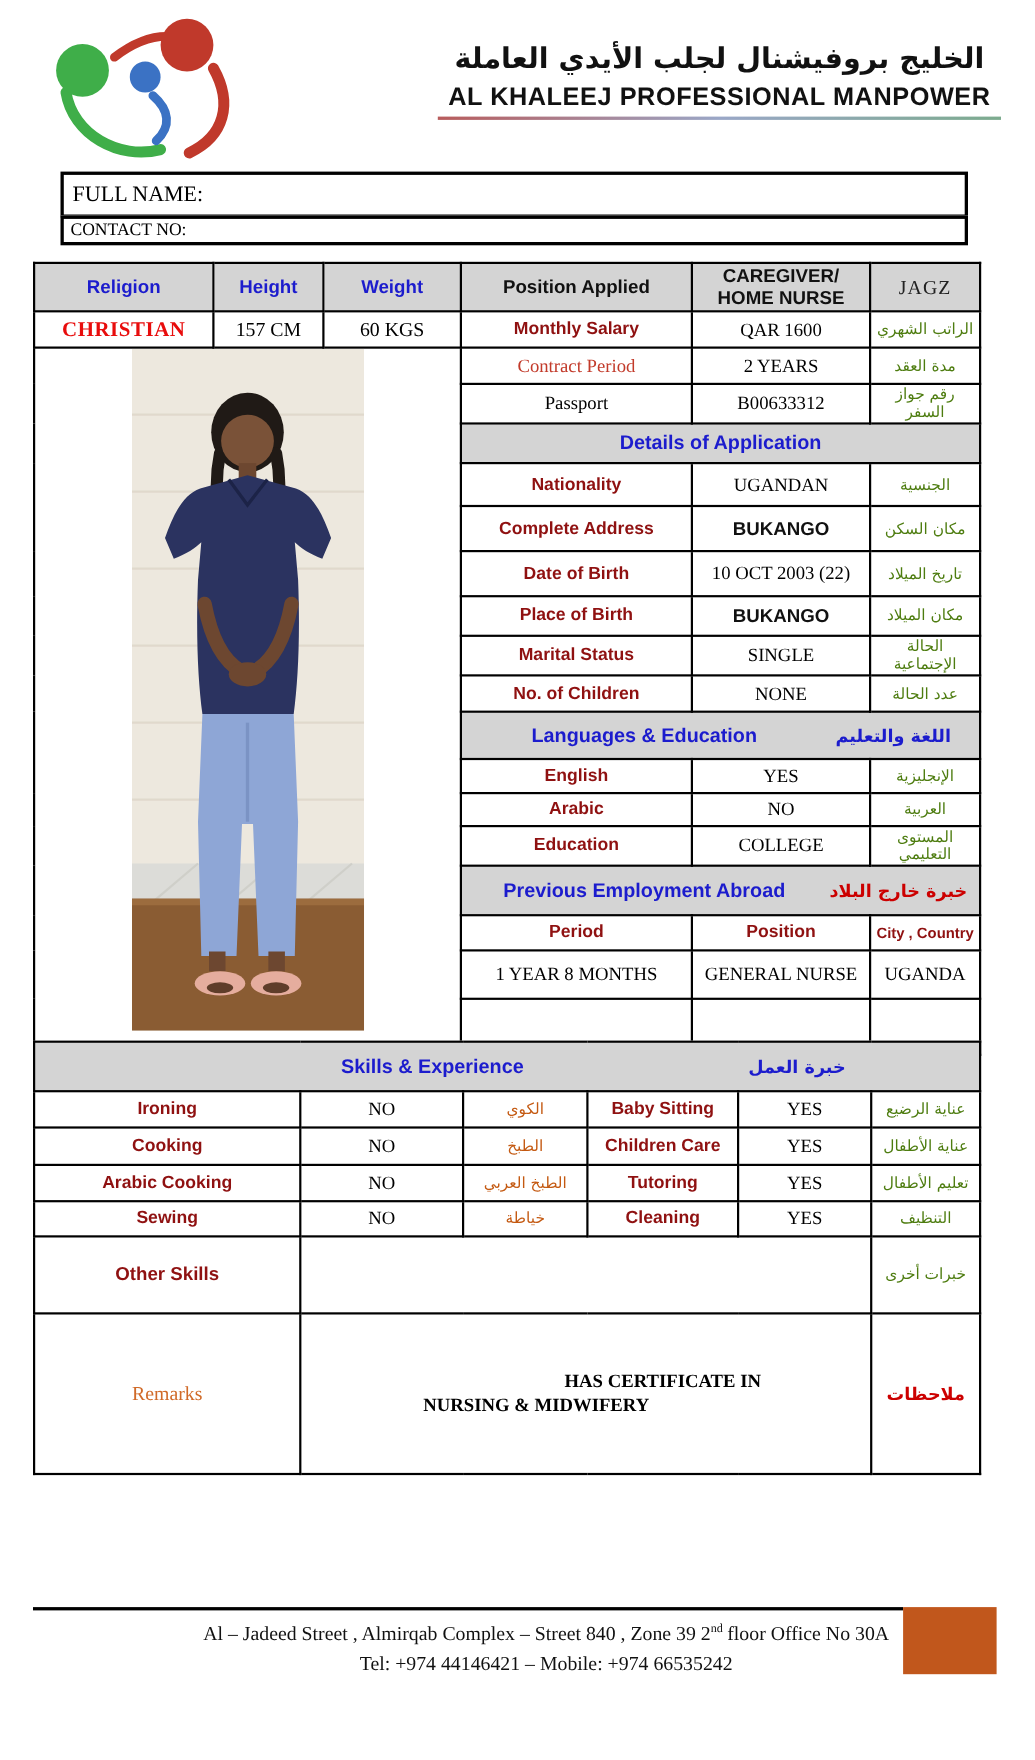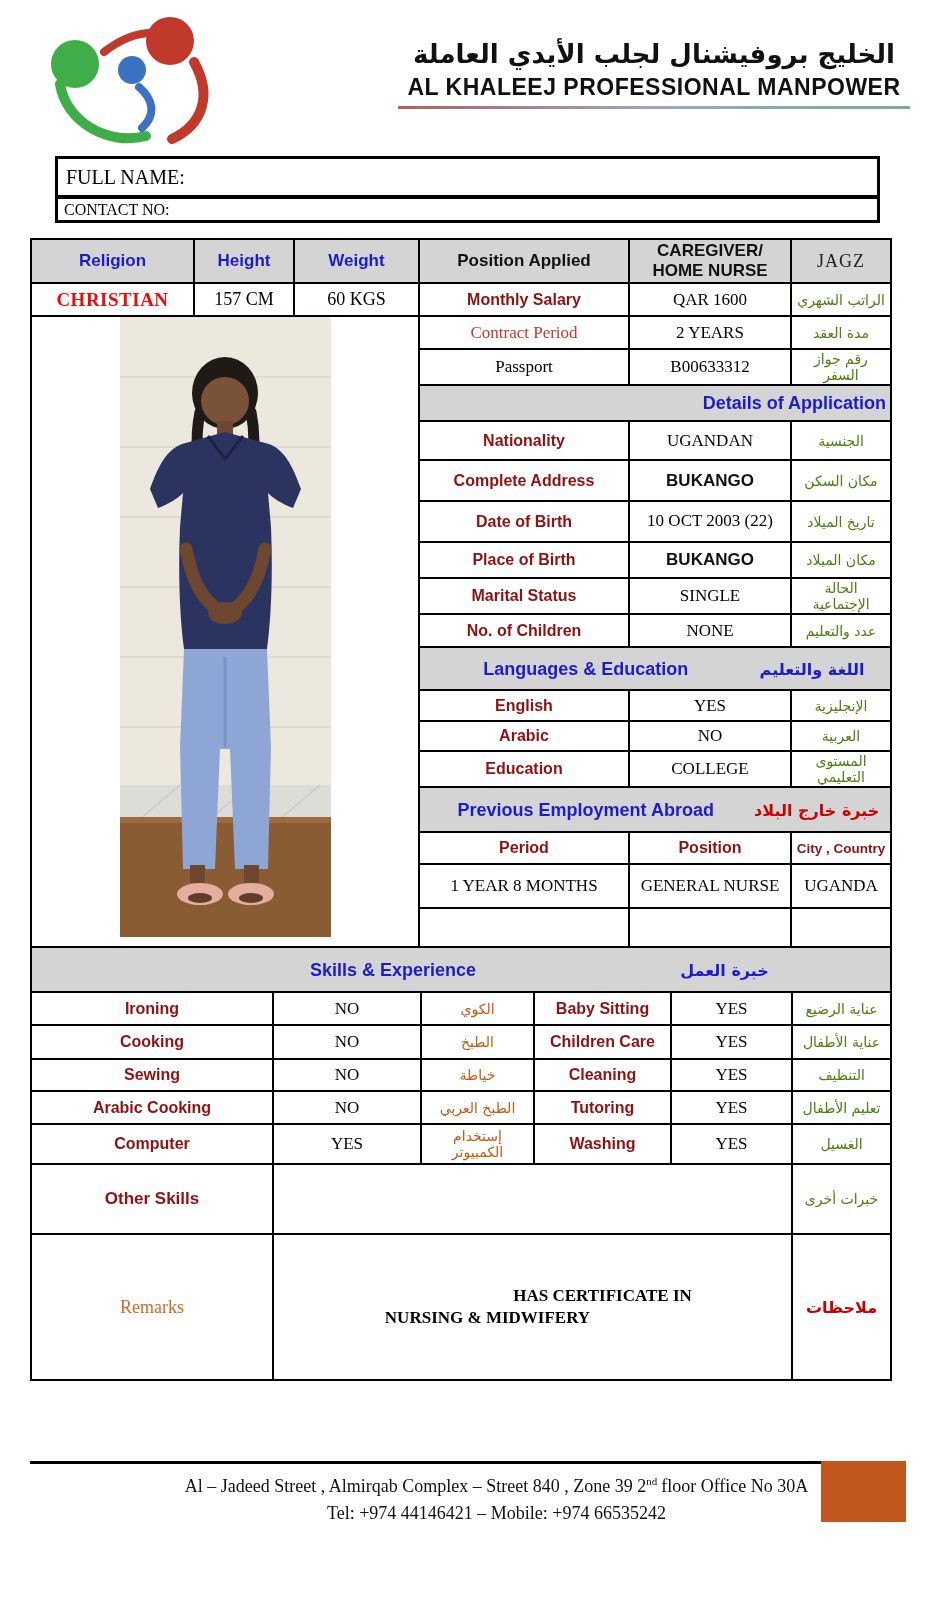--- a/index.html
+++ b/index.html
@@ -37,21 +37,21 @@
   .lbl   { font-family: "Liberation Sans", sans-serif; font-weight: bold; font-size: 16px; color: #8f1111; }
   .lblser{ font-size: 17px; color: #c23a2a; }
   .lblblk{ font-size: 17px; color: #000; }
   .arab  { font-family: "DejaVu Sans", sans-serif; font-size: 14px; color: #4d7c0f; direction: rtl; }
   .arabor{ font-family: "DejaVu Sans", sans-serif; font-size: 14px; color: #c45911; direction: rtl; }
   .bandtitle { font-family: "Liberation Sans", sans-serif; font-weight: bold; font-size: 18px; color: #1c1ccd; }
   .band-cell { position: relative; height: 100%; }
   .band-cell .en { position: absolute; top: 50%; transform: translateY(-50%); text-align: center; }
   .band-cell .ar2 { position: absolute; top: 50%; transform: translateY(-50%); text-align: center;
     font-family: "DejaVu Sans", sans-serif; font-weight: bold; font-size: 16px; direction: rtl; }
-  .band-center .en { left: 0; right: 0; text-align: right; }
+  .band-center .en { left: 0; right: 0; }
   .band-lang .en { left: 0; right: 30%; }
   .band-lang .ar2 { right: 2%; width: 28%; color: #1c1ccd; }
   .band-emp .en { left: 0; right: 30%; }
   .band-emp .ar2 { right: 1%; width: 28%; color: #cc0000; }
   .band-skill .en { left: 0; right: 16%; }
   .band-skill .ar2 { right: 8%; width: 22%; color: #1c1ccd; }
   .wrapnarrow { padding: 0 28px; line-height: 1.2; }
   .photo-cell { vertical-align: top !important; padding: 0 !important; }
   .remark-lbl { font-size: 18px; color: #d06a28; }
   .remark-val { font-weight: bold; font-size: 17px; color: #000; }
@@ -203,21 +203,21 @@
       <td class="arab">مكان الميلاد</td>
     </tr>
     <tr style="height:31px">
       <td class="lbl">Marital Status</td>
       <td class="val">SINGLE</td>
       <td class="arab">الحالة الإجتماعية</td>
     </tr>
     <tr style="height:33px">
       <td class="lbl">No. of Children</td>
       <td class="val">NONE</td>
-      <td class="arab">عدد والتعليم</td>
+      <td class="arab">عدد الحالة</td>
     </tr>
     <tr style="height:43px">
       <td class="gray" colspan="3">
         <div class="band-cell band-lang" style="height:36px">
           <div class="en bandtitle">Languages &amp; Education</div>
           <div class="ar2">اللغة والتعليم</div>
         </div>
       </td>
     </tr>
     <tr style="height:31px">
@@ -288,43 +288,35 @@
       <td class="arab">عناية الرضيع</td>
     </tr>
     <tr style="height:34px">
       <td class="lbl">Cooking</td>
       <td class="val">NO</td>
       <td class="arabor">الطبخ</td>
       <td class="lbl">Children Care</td>
       <td class="val">YES</td>
       <td class="arab">عناية الأطفال</td>
     </tr>
+    <tr style="height:33px">
+      <td class="lbl">Arabic Cooking</td>
+      <td class="val">NO</td>
+      <td class="arabor">الطبخ العربي</td>
+      <td class="lbl">Tutoring</td>
+      <td class="val">YES</td>
+      <td class="arab">تعليم الأطفال</td>
+    </tr>
     <tr style="height:32px">
       <td class="lbl">Sewing</td>
       <td class="val">NO</td>
       <td class="arabor">خياطة</td>
       <td class="lbl">Cleaning</td>
       <td class="val">YES</td>
       <td class="arab">التنظيف</td>
-    </tr>
-    <tr style="height:33px">
-      <td class="lbl">Arabic Cooking</td>
-      <td class="val">NO</td>
-      <td class="arabor">الطبخ العربي</td>
-      <td class="lbl">Tutoring</td>
-      <td class="val">YES</td>
-      <td class="arab">تعليم الأطفال</td>
-    </tr>
-    <tr style="height:40px">
-      <td class="lbl">Computer</td>
-      <td class="val">YES</td>
-      <td class="arabor">إستخدام الكمبيوتر</td>
-      <td class="lbl">Washing</td>
-      <td class="val">YES</td>
-      <td class="arab">الغسيل</td>
     </tr>
     <tr style="height:70px">
       <td class="otherskills-lbl">Other Skills</td>
       <td colspan="4"></td>
       <td class="arab">خبرات أخرى</td>
     </tr>
     <tr style="height:146px">
       <td class="remark-lbl">Remarks</td>
       <td colspan="4" class="remark-val">
         <div class="r1">HAS CERTIFICATE IN</div>

